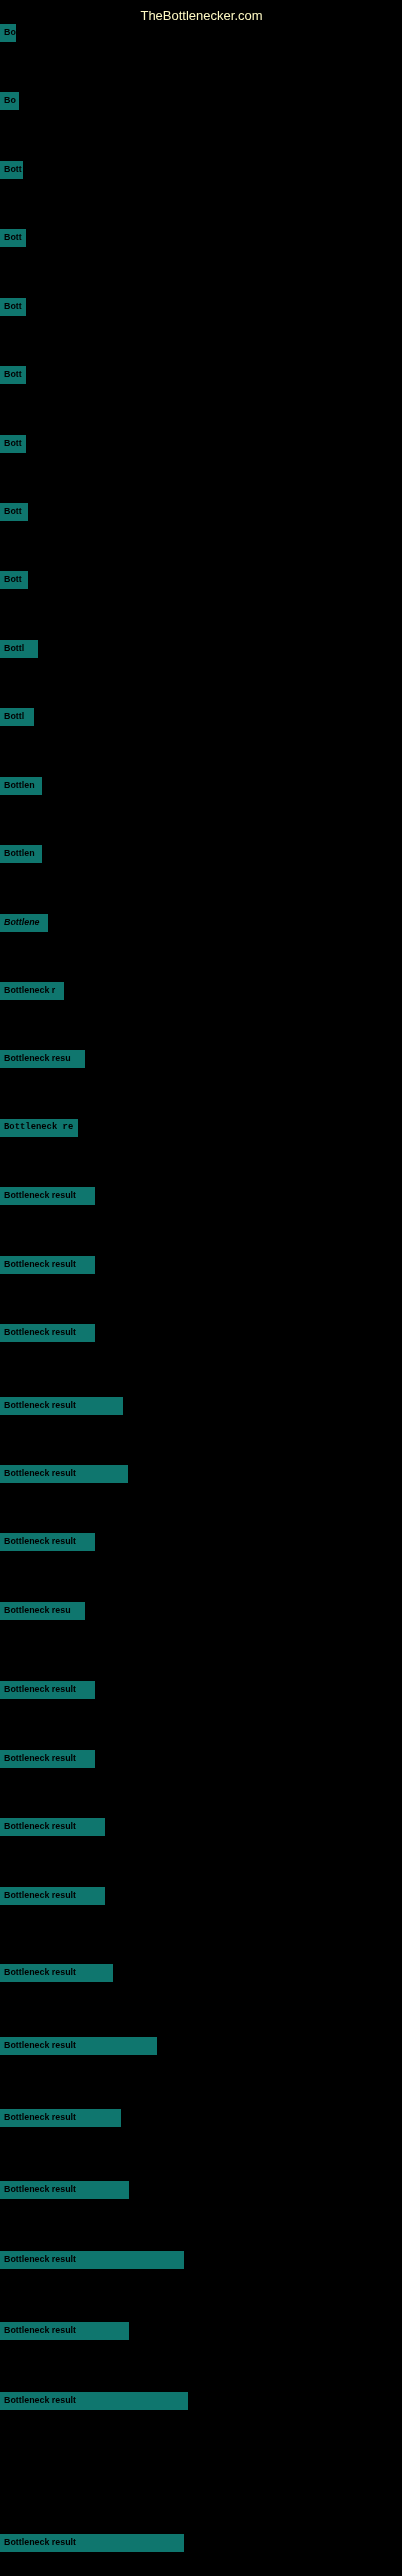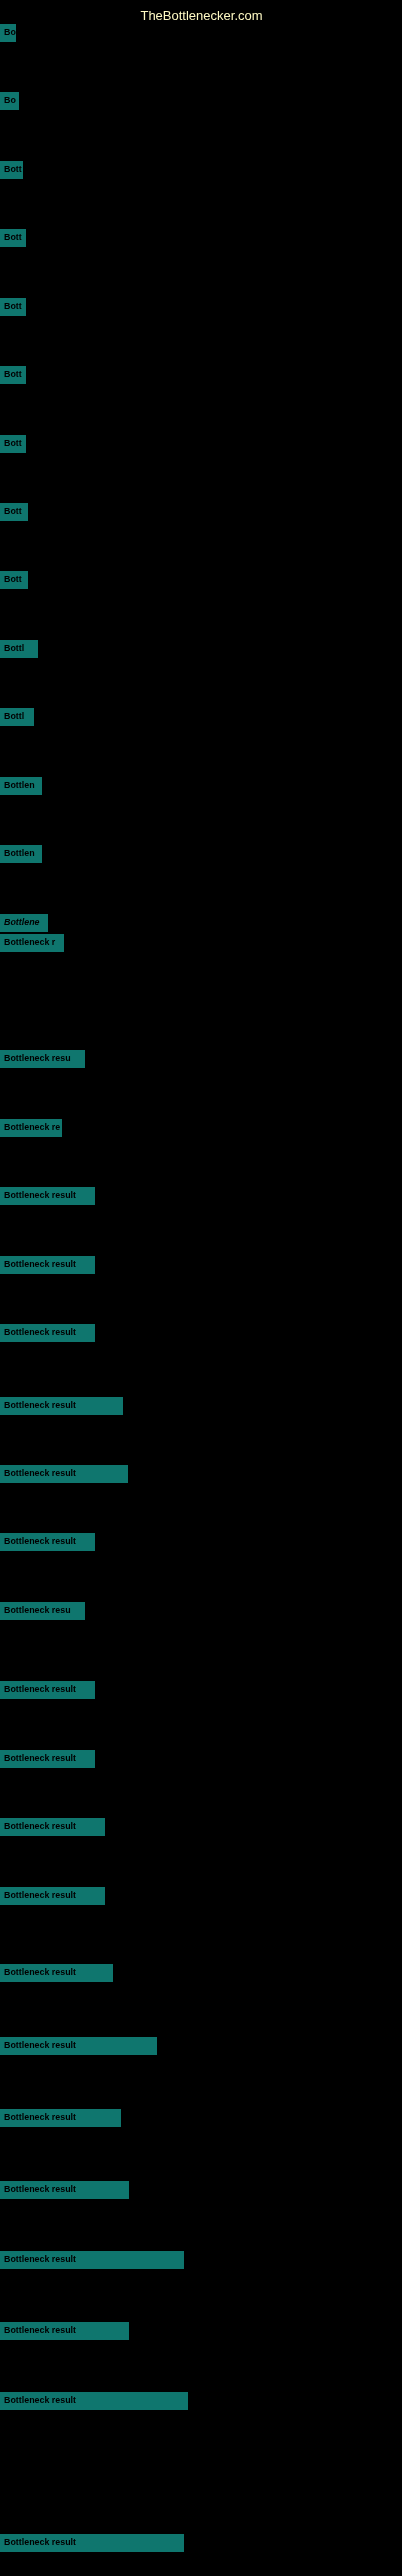--- a/index.html
+++ b/index.html
@@ -60,23 +60,23 @@
     <div style="position: absolute; top: 274px; left: 0px;"><span class="orange-label" style="width: 26px;">Bott</span></div>
     <div style="position: absolute; top: 342px; left: 0px;"><span class="orange-label" style="width: 26px;">Bott</span></div>
     <div style="position: absolute; top: 411px; left: 0px;"><span class="orange-label" style="width: 26px;">Bott</span></div>
     <div style="position: absolute; top: 479px; left: 0px;"><span class="orange-label" style="width: 28px;">Bott</span></div>
     <div style="position: absolute; top: 547px; left: 0px;"><span class="orange-label" style="width: 28px;">Bott</span></div>
     <div style="position: absolute; top: 616px; left: 0px;"><span class="orange-label" style="width: 38px;">Bottl</span></div>
     <div style="position: absolute; top: 684px; left: 0px;"><span class="orange-label" style="width: 34px;">Bottl</span></div>
     <div style="position: absolute; top: 753px; left: 0px;"><span class="orange-label" style="width: 42px;">Bottlen</span></div>
     <div style="position: absolute; top: 821px; left: 0px;"><span class="orange-label" style="width: 42px;">Bottlen</span></div>
     <div style="position: absolute; top: 890px; left: 0px;"><span class="orange-label" style="width: 48px; font-style: italic;">Bottlene</span></div>
-    <div style="position: absolute; top: 910px; left: 0px;"><span class="orange-label" style="width: 64px;">Bottleneck r</span></div>
+    <div style="position: absolute; top: 958px; left: 0px;"><span class="orange-label" style="width: 64px;">Bottleneck r</span></div>
     <div style="position: absolute; top: 1026px; left: 0px;"><span class="orange-label" style="width: 85px;">Bottleneck resu</span></div>
-    <div style="position: absolute; top: 1095px; left: 0px;"><span class="orange-label" style="width: 62px;">Bottleneck re</span></div>
+    <div style="position: absolute; top: 1095px; left: 0px;"><span class="orange-label" style="width: 78px; font-family: Liberation Mono, monospace;">Bottleneck re</span></div>
     <div style="position: absolute; top: 1163px; left: 0px;"><span class="orange-label" style="width: 95px;">Bottleneck result</span></div>
     <div style="position: absolute; top: 1232px; left: 0px;"><span class="orange-label" style="width: 95px;">Bottleneck result</span></div>
     <div style="position: absolute; top: 1300px; left: 0px;"><span class="orange-label" style="width: 95px;">Bottleneck result</span></div>
     <div style="position: absolute; top: 1373px; left: 0px;"><span class="orange-label" style="width: 123px;">Bottleneck result</span></div>
     <div style="position: absolute; top: 1441px; left: 0px;"><span class="orange-label" style="width: 128px;">Bottleneck result</span></div>
     <div style="position: absolute; top: 1509px; left: 0px;"><span class="orange-label" style="width: 95px;">Bottleneck result</span></div>
     <div style="position: absolute; top: 1578px; left: 0px;"><span class="orange-label" style="width: 85px;">Bottleneck resu</span></div>
     <div style="position: absolute; top: 1657px; left: 0px;"><span class="orange-label" style="width: 95px;">Bottleneck result</span></div>
     <div style="position: absolute; top: 1726px; left: 0px;"><span class="orange-label" style="width: 95px;">Bottleneck result</span></div>
     <div style="position: absolute; top: 1794px; left: 0px;"><span class="orange-label" style="width: 105px;">Bottleneck result</span></div>

